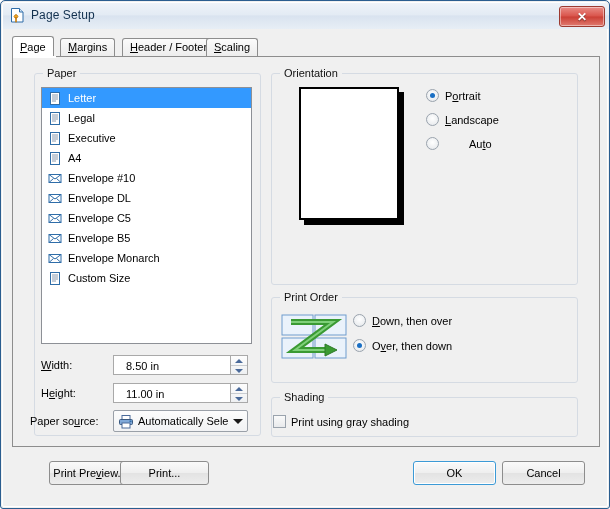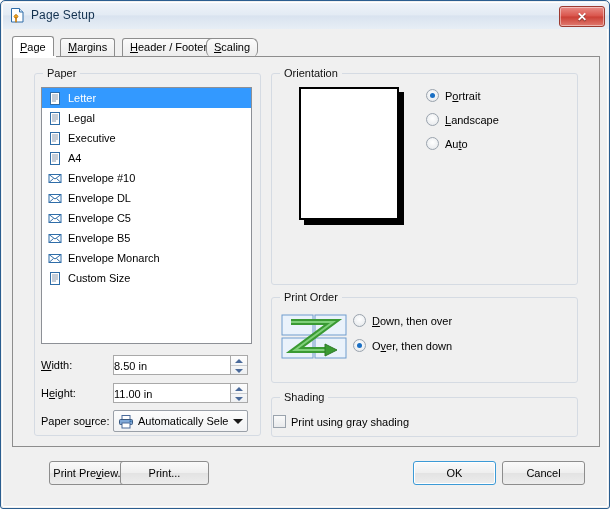--- a/index.html
+++ b/index.html
@@ -165,21 +165,21 @@
     font-size: 11px;
     color: #000;
   }
   .textfield {
     position: absolute;
     box-sizing: border-box;
     background: #ffffff;
     border: 1px solid #a9a9a9;
     font-size: 11px;
     color: #000;
-    padding: 2px 0;
+    padding: 2px 12px;
     font-family: "Liberation Sans", sans-serif;
     height: 20px;
     line-height: 16px;
   }
   .spinner {
     position: absolute;
     width: 17px; height: 20px;
     box-sizing: border-box;
     border: 1px solid #a9a9a9;
     border-left: none;
@@ -319,21 +319,21 @@
     <span class="title-text">Page Setup</span>
     <span class="close-btn">
       <span class="close-x">✕</span>
     </span>
   </div>
 
   <div class="tabstrip">
     <div class="tab active" style="left:0px;"><u>P</u>age</div>
     <div class="tab" style="left:48px;"><u>M</u>argins</div>
     <div class="tab" style="left:110px;"><u>H</u>eader / Footer</div>
-    <div class="tab" style="left:194px;border-radius:6px;"><u>S</u>caling</div>
+    <div class="tab" style="left:194px;"><u>S</u>caling</div>
   </div>
 
   <div class="content-panel"></div>
   <div class="tabmask"></div>
 
   <div class="group" style="left:33px; top:72px; width:227px; height:363px;">
     <span class="group-title">Paper</span>
   </div>
 
   <div class="listbox" style="left:40px; top:86px; width:211px; height:257px;">
@@ -463,21 +463,21 @@
   </div>
   <div class="spinner" style="left:230px; top:382px;">
     <div class="spin-half">
         <i class="tri-up"></i>
       </div>
     <div class="spin-half">
         <i class="tri-dn"></i>
       </div>
   </div>
 
-  <span class="fieldlabel" style="left:40px; top:414px;">Paper so<u>u</u>rce:</span>
+  <span class="fieldlabel" style="left:29px; top:414px;">Paper so<u>u</u>rce:</span>
   <div class="combo" style="left:112px; top:409px; width:135px;">
     <span class="combo-icon">
       <svg width="16" height="15" viewBox="0 0 16 15">
         <rect x="4" y="1.5" width="8" height="4" fill="#ffffff" stroke="#4a6a9a"></rect>
         <rect x="1.5" y="5.5" width="13" height="5" rx="1" fill="#7fa8d8" stroke="#39587f"></rect>
         <rect x="4" y="9" width="8" height="5" fill="#ffffff" stroke="#4a6a9a"></rect>
         <rect x="11.5" y="6.5" width="2" height="1.5" fill="#2f6da8"></rect>
       </svg>
     </span>
     <span class="combo-text">Automatically Select</span>
@@ -493,21 +493,21 @@
   <div class="page-preview" style="left:298px; top:86px; width:100px; height:133px;"></div>
 
   <div class="radio-row" style="left:425px; top:88px;">
     <span class="radio checked"></span>
     <span>P<u>o</u>rtrait</span>
   </div>
   <div class="radio-row" style="left:425px; top:112px;">
     <span class="radio"></span>
     <span><u>L</u>andscape</span>
   </div>
-  <div class="radio-row" style="left:425px; top:136px;">
+  <div class="radio-row" style="left:425px; top:136px;gap:24px;">
     <span class="radio"></span>
     <span>Au<u>t</u>o</span>
   </div>
 
   <div class="group" style="left:270px; top:296px; width:307px; height:86px;padding-left:8px;">
     <span class="group-title">Print Order</span>
   </div>
 
   <span style="position:absolute; left:280px; top:313px;">
     <svg width="66" height="46" viewBox="0 0 66 46">

